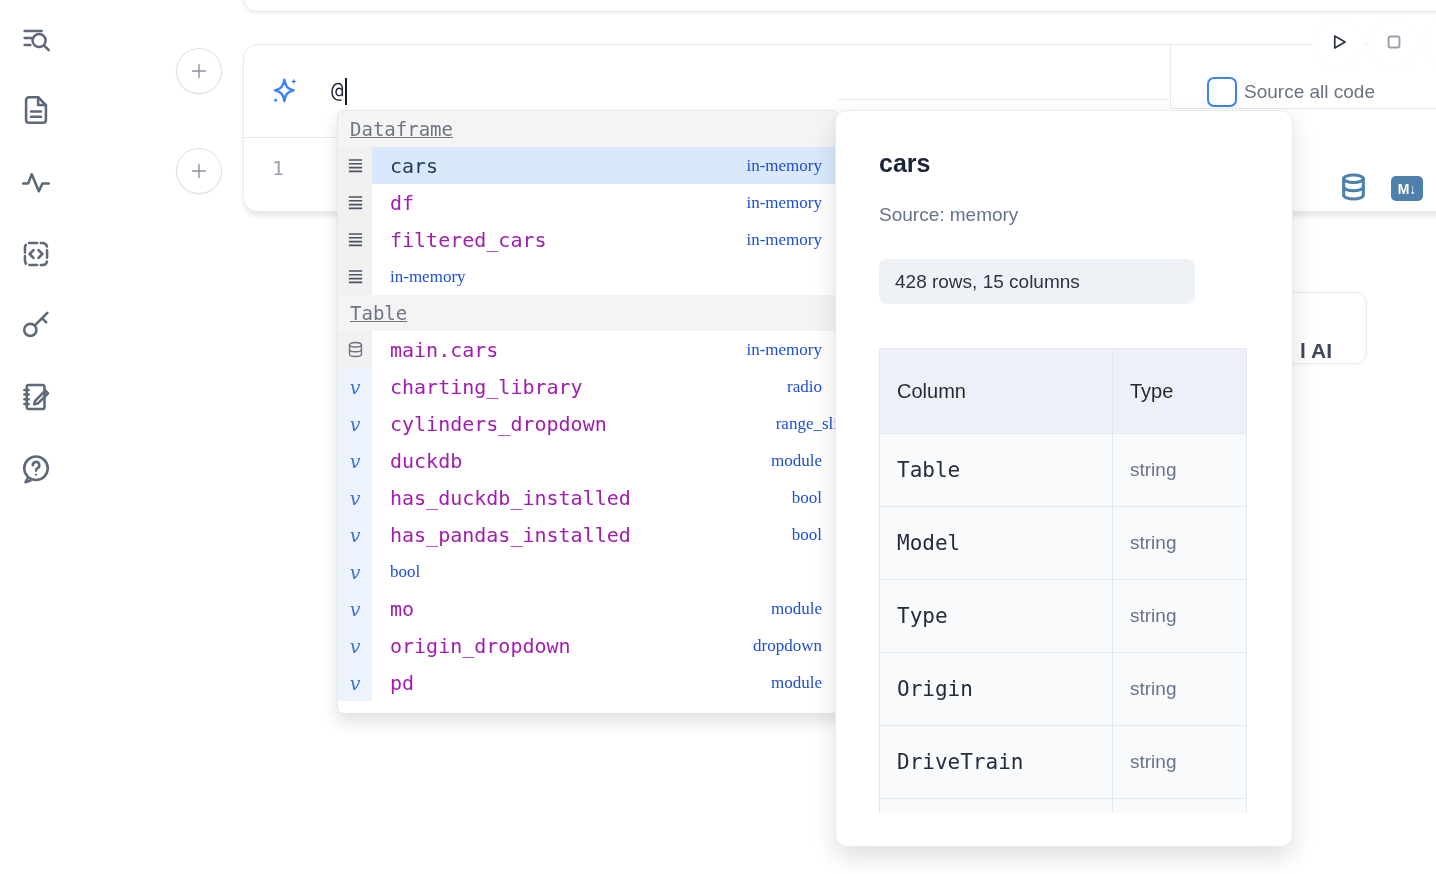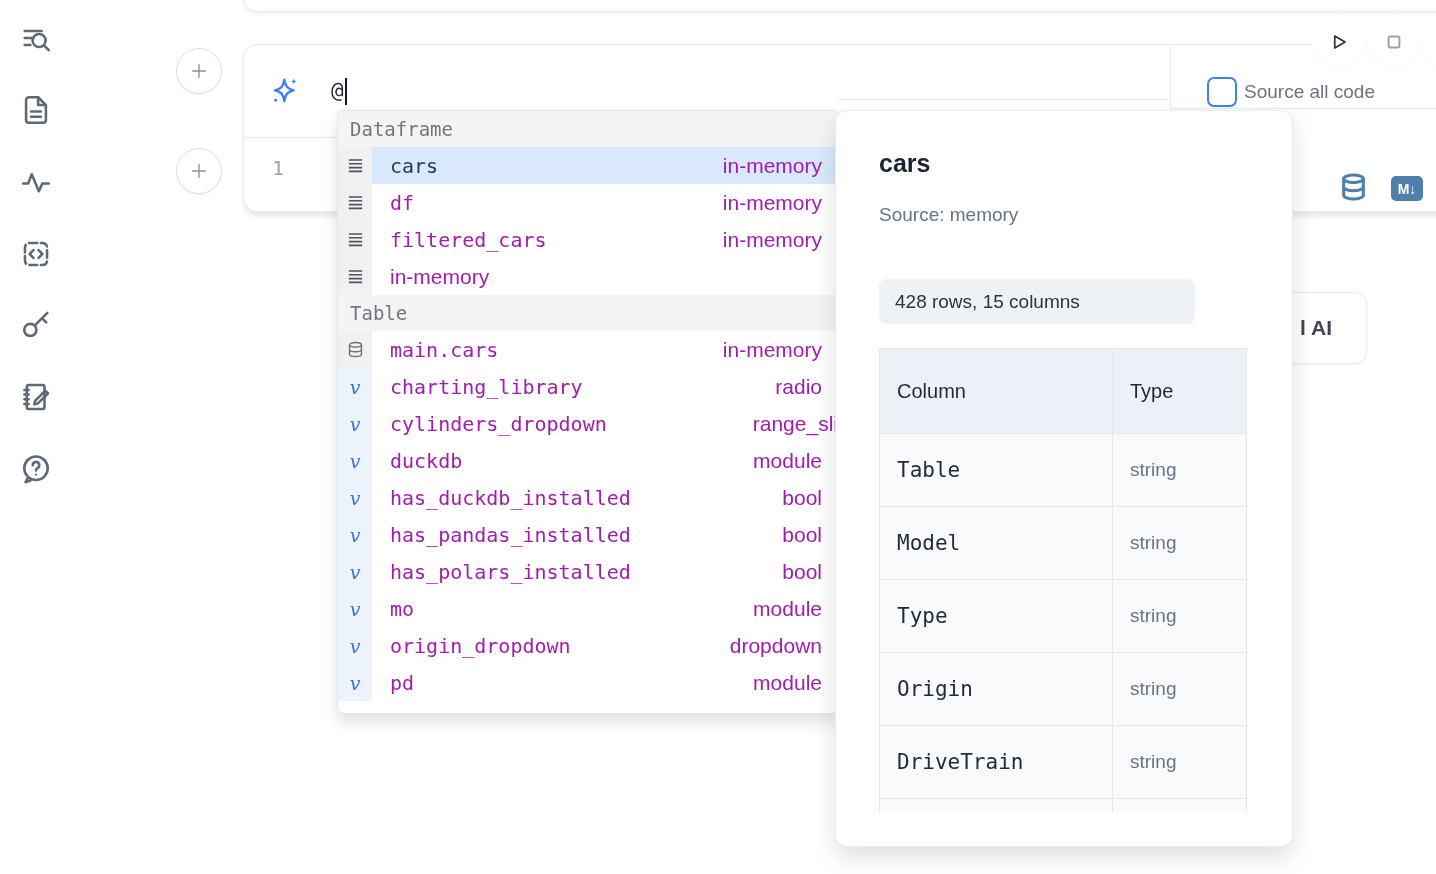--- a/index.html
+++ b/index.html
@@ -43,55 +43,55 @@
   
   .cbx{width:26px;height:26px;border:2.5px solid #3b82f6;border-radius:7px;background:#fff;cursor:pointer;}
   .cbx-label{font-size:19px;color:#6b7280;}
 
   
   .ac-popup{left:337px;top:110px;width:500px;height:602px;background:#fff;
             border:1px solid #e4e5e8;border-radius:6px;overflow:hidden;
             box-shadow:0 8px 16px rgba(0,0,0,.12);z-index:30;}
   .ac-header{height:36px;background:#f4f4f5;color:#6e7684;font-size:19px;
              display:flex;align-items:center;padding-left:12px;
-             font-family:"DejaVu Sans Mono", monospace;}
+             font-family:"DejaVu Sans Mono", monospace;text-decoration:underline;}
   .ac-row{height:37px;display:flex;align-items:stretch;cursor:pointer;}
   .ac-gutter{width:34px;flex:0 0 34px;background:#f1f1f2;display:flex;align-items:center;justify-content:center;}
   .ac-gutter.blue{background:#edf3fc;}
   .ac-main{flex:1;display:flex;align-items:center;padding-left:18px;padding-right:16px;overflow:hidden;}
   .ac-row.sel .ac-main{background:#d9e8fb;}
   .ac-name{font-family:"DejaVu Sans Mono", monospace;font-size:20px;color:#a21caf;white-space:pre;flex:1;}
   .ac-row.sel .ac-name{color:#1e3a5f;}
-  .ac-type{font-family:Liberation Sans, sans-serif;font-size:21px;color:#a21caf;white-space:pre;}
+  .ac-type{font-family:Liberation Serif, serif;font-size:17px;color:#1d4ed8;white-space:pre;}
   .var-glyph{font-family:"DejaVu Serif", serif;font-style:italic;font-size:19px;color:#3b74d1;}
 
   
   .pv-popup{left:835px;top:110px;width:456px;height:735px;background:#fff;
             border:1px solid #e9eaec;border-radius:12px;
             box-shadow:0 10px 25px rgba(0,0,0,.13);z-index:40;overflow:hidden;}
   .pv-title{left:43px;top:38px;font-size:25px;font-weight:bold;color:#1b2436;}
   .pv-source{left:43px;top:93px;font-size:19px;color:#64748b;}
   .pv-pill{left:43px;top:148px;width:316px;height:45px;background:#eef2f7;border-radius:8px;
            display:flex;align-items:center;padding-left:16px;box-sizing:border-box;
-           font-size:19px;color:#2b3442;margin-top:20px;}
+           font-size:19px;color:#2b3442;}
   .pv-table{left:43px;top:237px;width:368px;height:465px;overflow:hidden;}
   .pt-row{display:flex;border:1px solid #e4e9f0;margin-top:-1px;box-sizing:border-box;}
   .pt-row:first-child{margin-top:0;}
   .pt-c1{width:233px;box-sizing:border-box;border-right:1px solid #e4e9f0;display:flex;align-items:center;padding-left:17px;}
   .pt-c2{flex:1;display:flex;align-items:center;padding-left:17px;}
   .pt-head{height:86px;background:#edf1f7;}
   .pt-head .pt-c1,.pt-head .pt-c2{font-size:20px;color:#1f2937;}
   .pt-body{height:74px;background:#f9fafc;}
   .pt-colname{font-family:"DejaVu Sans Mono", monospace;font-size:21px;color:#232c3d;}
   .pt-coltype{font-size:19px;color:#67748a;}
 
   
   .ai-btn{left:1240px;top:292px;width:127px;height:72px;background:#fff;border:1px solid #e9ebee;
           border-radius:12px;box-shadow:0 1px 3px rgba(0,0,0,.05);z-index:10;cursor:pointer;
-          display:flex;align-items:center;justify-content:flex-end;padding-right:34px;box-sizing:border-box;
+          display:flex;align-items:flex-end;justify-content:flex-end;padding-right:34px;box-sizing:border-box;
           font-size:21px;font-weight:bold;color:#3f4655;}
 </style>
 </head>
 <body>
 
 <div class="abs side-icon" style="top:21px">
   <svg viewBox="0 0 24 24">
       <path d="M4 7h12M4 12h6M4 17h4"></path>
       <circle cx="14.2" cy="13.8" r="4.6"></circle>
       <path d="M17.6 17.2 21 20.6"></path>
@@ -301,21 +301,20 @@
       <div class="ac-main">
         <span class="ac-name">has_pandas_installed</span>
         <span class="ac-type">bool</span>
       </div>
     </div>
     <div class="ac-row">
       <div class="ac-gutter blue">
         <span class="var-glyph">v</span>
       </div>
       <div class="ac-main">
-        <span class="ac-name">has_polars_installed</span>
         <span class="ac-type">bool</span>
       </div>
     </div>
     <div class="ac-row">
       <div class="ac-gutter blue">
         <span class="var-glyph">v</span>
       </div>
       <div class="ac-main">
         <span class="ac-name">mo</span>
         <span class="ac-type">module</span>

